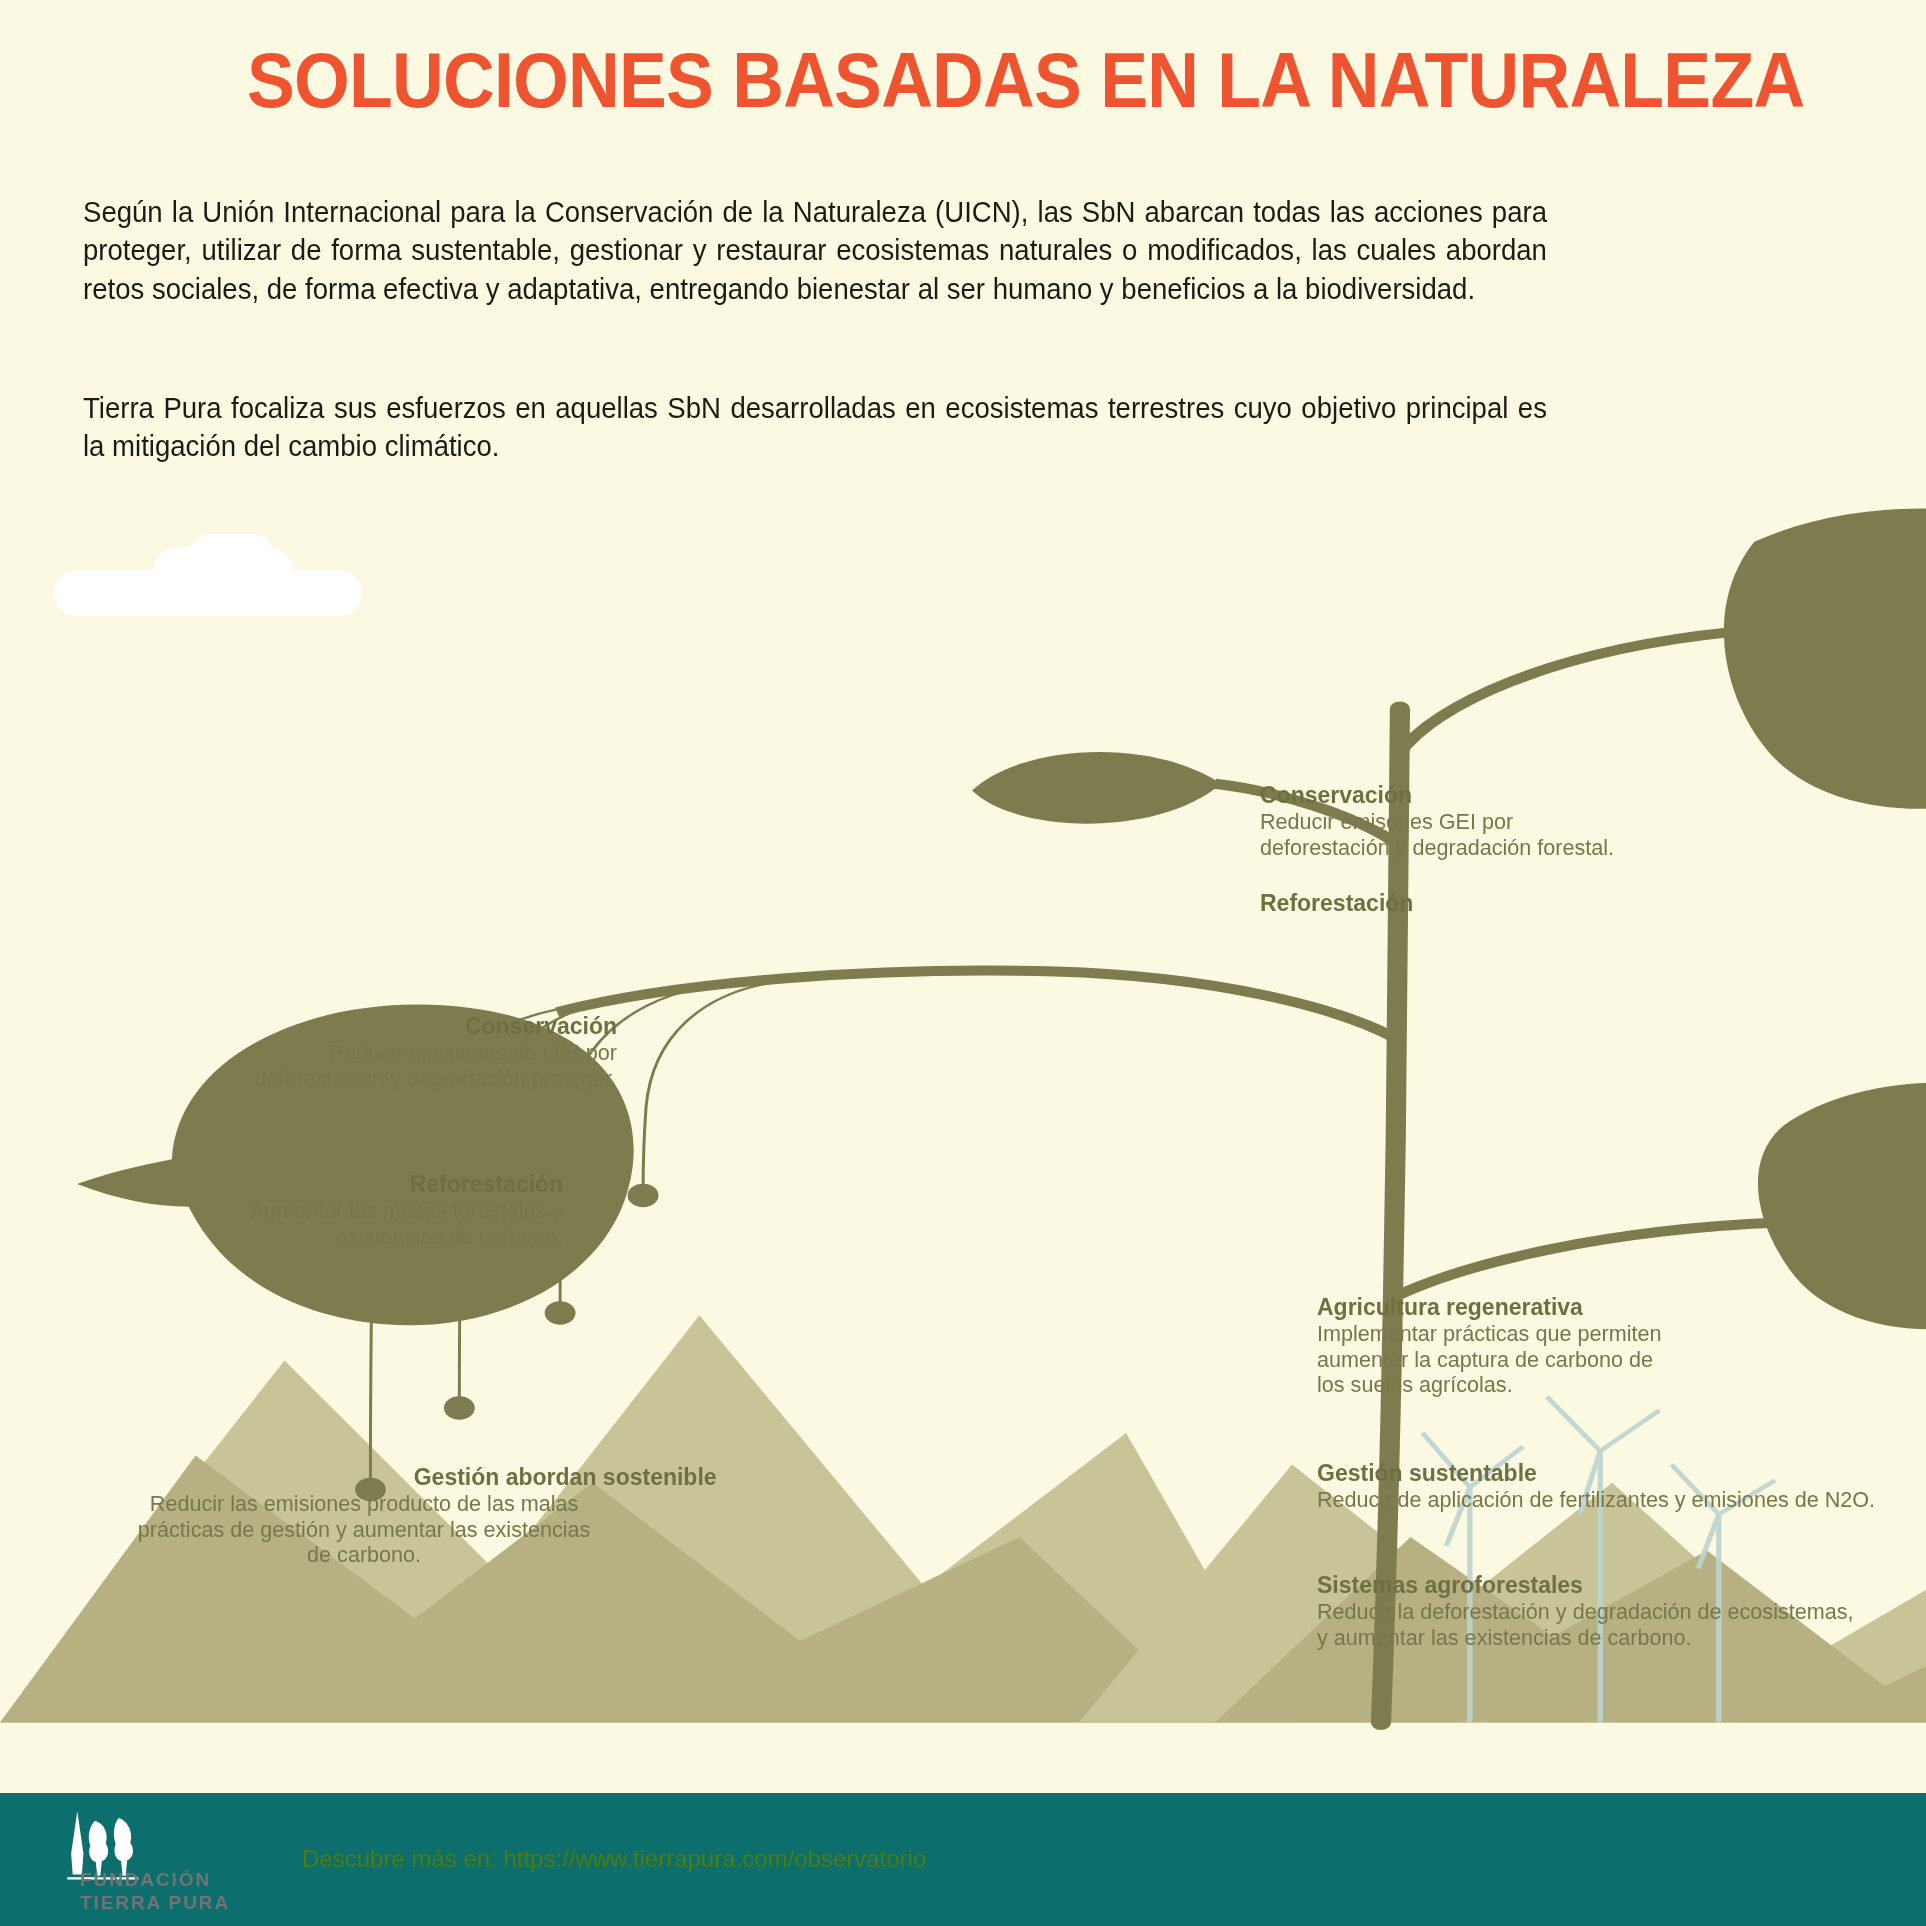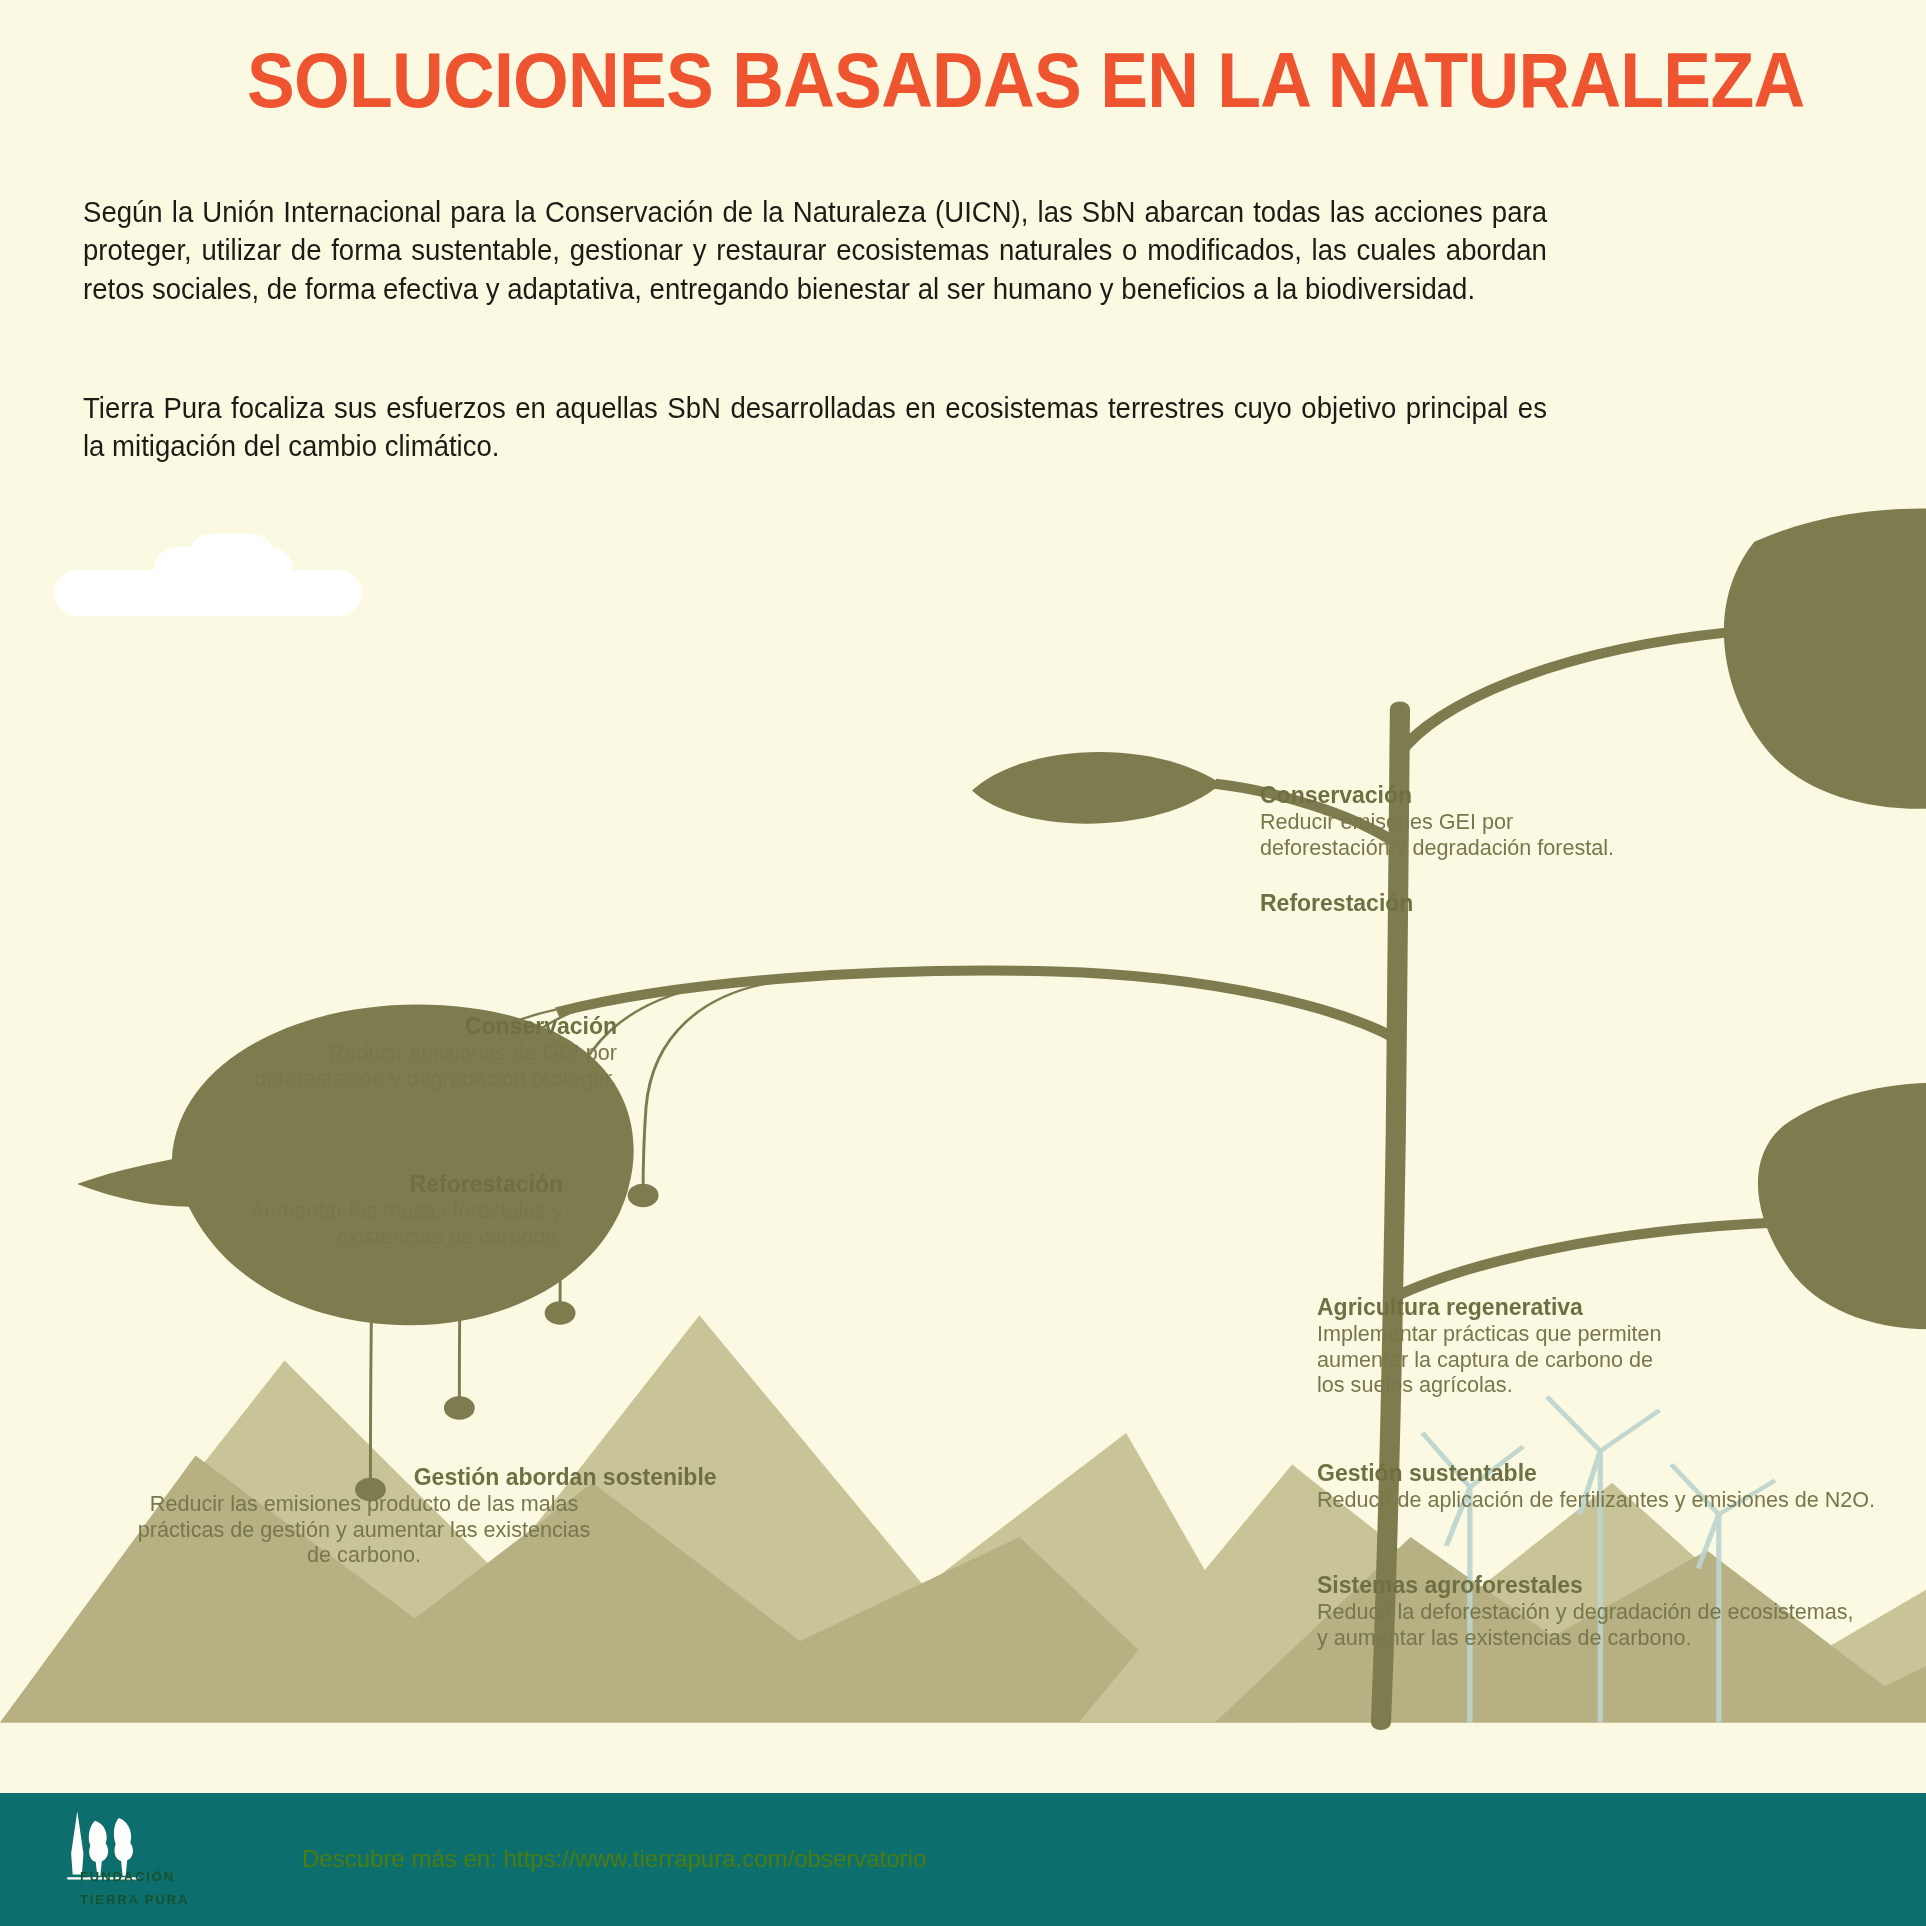--- a/index.html
+++ b/index.html
@@ -68,23 +68,23 @@
     background:#0d6e6e;
   }
   #footer-url{
     position:absolute;left:270px;top:1845px;
     color:#4d7c0f;
     font-family:"Liberation Sans Narrow","Liberation Sans",sans-serif;
     font-size:24px;
     margin-left:32px;
   }
   #logo-text1,#logo-text2{
-    position:absolute;color:#14532d;font-weight:bold;
-    font-family:"Liberation Sans Narrow","Liberation Sans",sans-serif;
-    font-size:13px;letter-spacing:1.9px;
+    position:absolute;color:#737373;font-weight:bold;
+    font-family:"Liberation Sans Narrow","Liberation Sans",sans-serif;
+    font-size:19px;letter-spacing:1.9px;
   }
   #logo-text1{left:80px;top:1869px;}
   #logo-text2{left:80px;top:1892px;}
 </style>
 </head>
 <body>
 
 <div class="root">
 
   <div id="page-title">SOLUCIONES BASADAS EN LA NATURALEZA</div>

